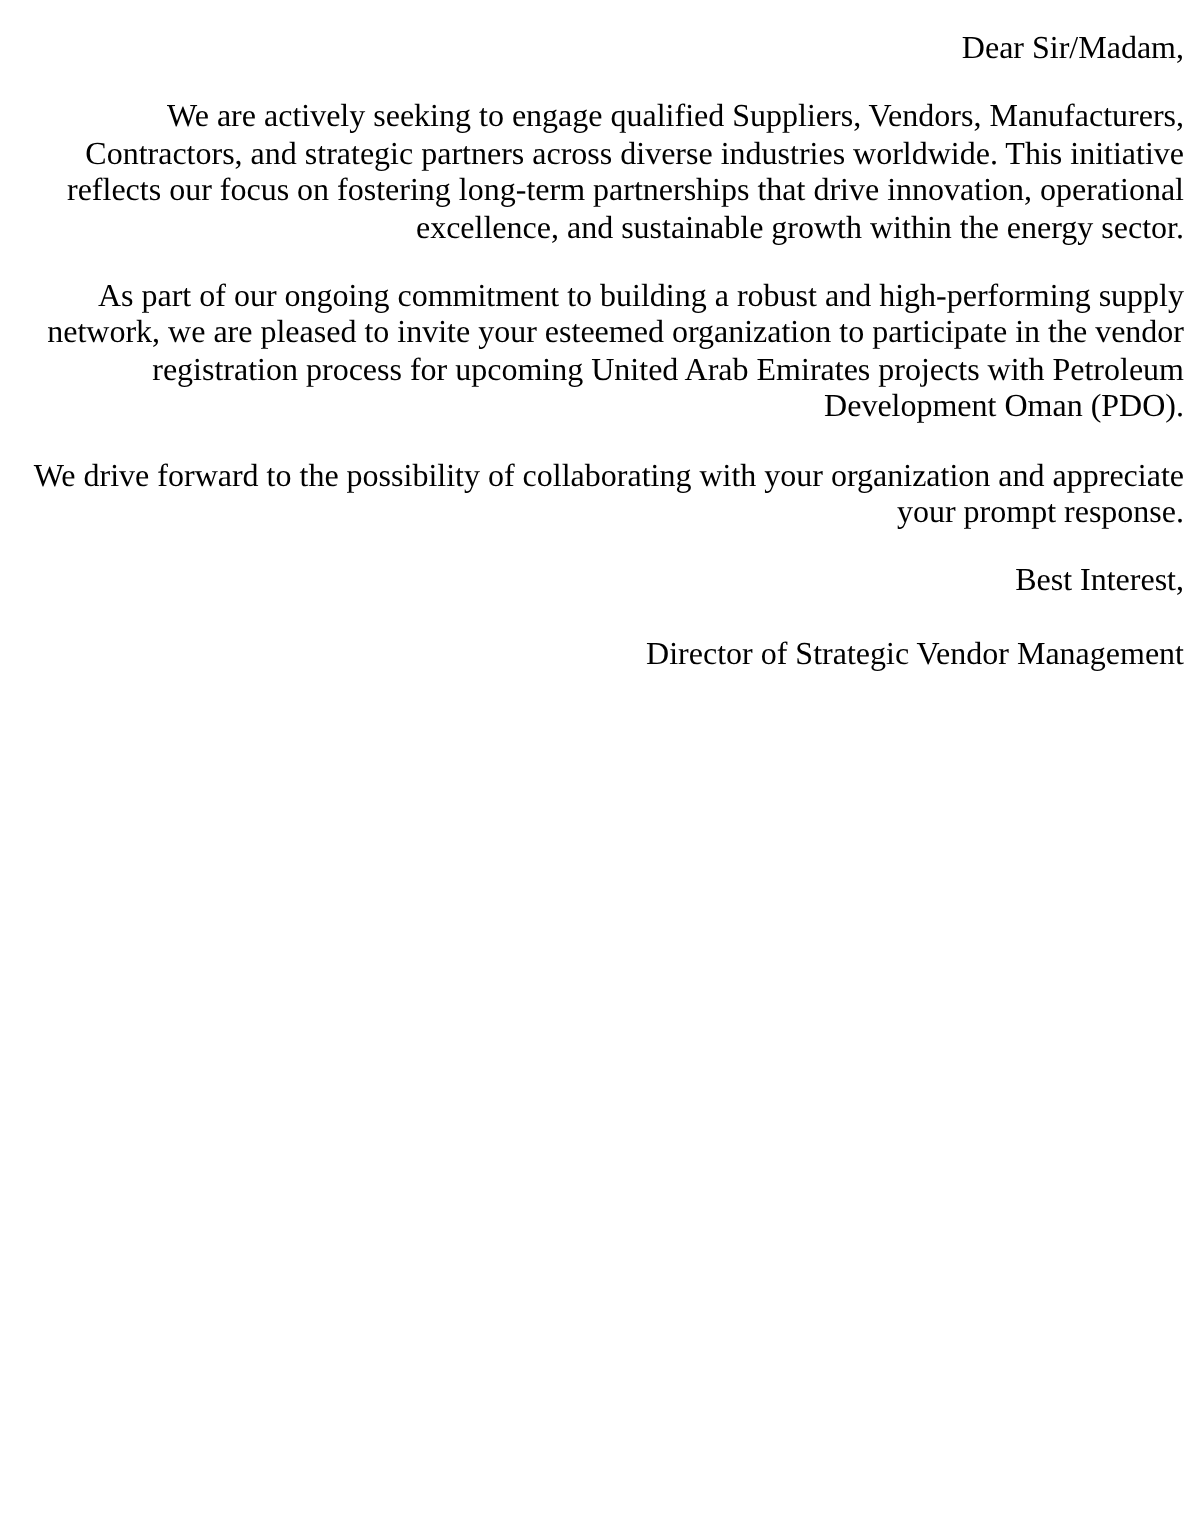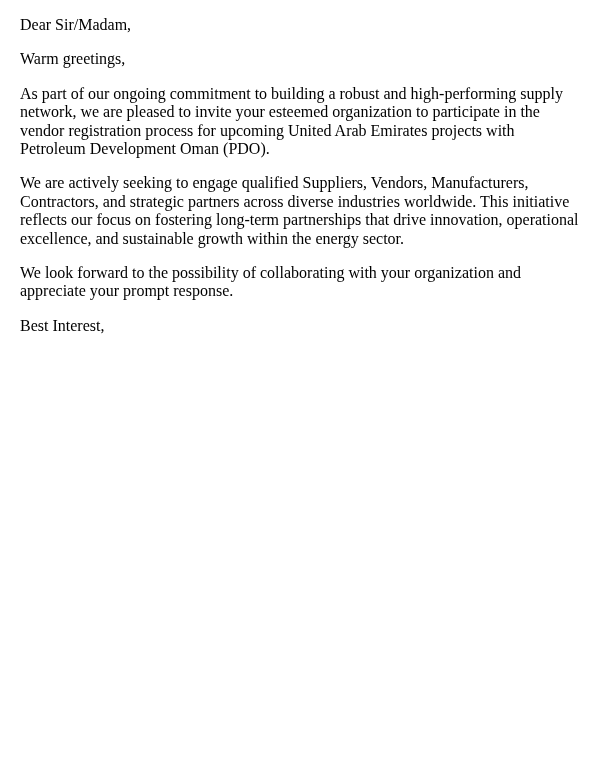--- a/index.html
+++ b/index.html
@@ -9,32 +9,33 @@
     margin: 8px;
     font-family: "Liberation Serif", "DejaVu Serif", serif;
     font-size: 16px;
     line-height: 1.15;
     color: #000000;
   }
   .page {
     width: 584px;
   }
   .page p {
-    margin: 16px 12px;
+    margin: 16px 0;
+    text-align: right;
   }
   .page p:first-child {
     margin-top: 8px; 
   }
 </style>
 </head>
 <body>
 
 <div class="page">
   <p>Dear Sir/Madam,</p>
-  <p>Warm greetings,</p>
+  <p>We are actively seeking to engage qualified Suppliers, Vendors, Manufacturers, Contractors, and strategic partners across diverse industries worldwide. This initiative reflects our focus on fostering long-term partnerships that drive innovation, operational excellence, and sustainable growth within the energy sector.</p>
   <p>As part of our ongoing commitment to building a robust and high-performing supply network, we are pleased to invite your esteemed organization to participate in the vendor registration process for upcoming United Arab Emirates projects with Petroleum Development Oman (PDO).</p>
-  <p>We are actively seeking to engage qualified Suppliers, Vendors, Manufacturers, Contractors, and strategic partners across diverse industries worldwide. This initiative reflects our focus on fostering long-term partnerships that drive innovation, operational excellence, and sustainable growth within the energy sector.</p>
-  <p>We look forward to the possibility of collaborating with your organization and appreciate your prompt response.</p>
+  <p>We drive forward to the possibility of collaborating with your organization and appreciate your prompt response.</p>
   <p>
     <span>Best Interest,</span><br>
     <br>
+    <span>Director of Strategic Vendor Management</span>
   </p>
 </div>
 
 </body></html>

